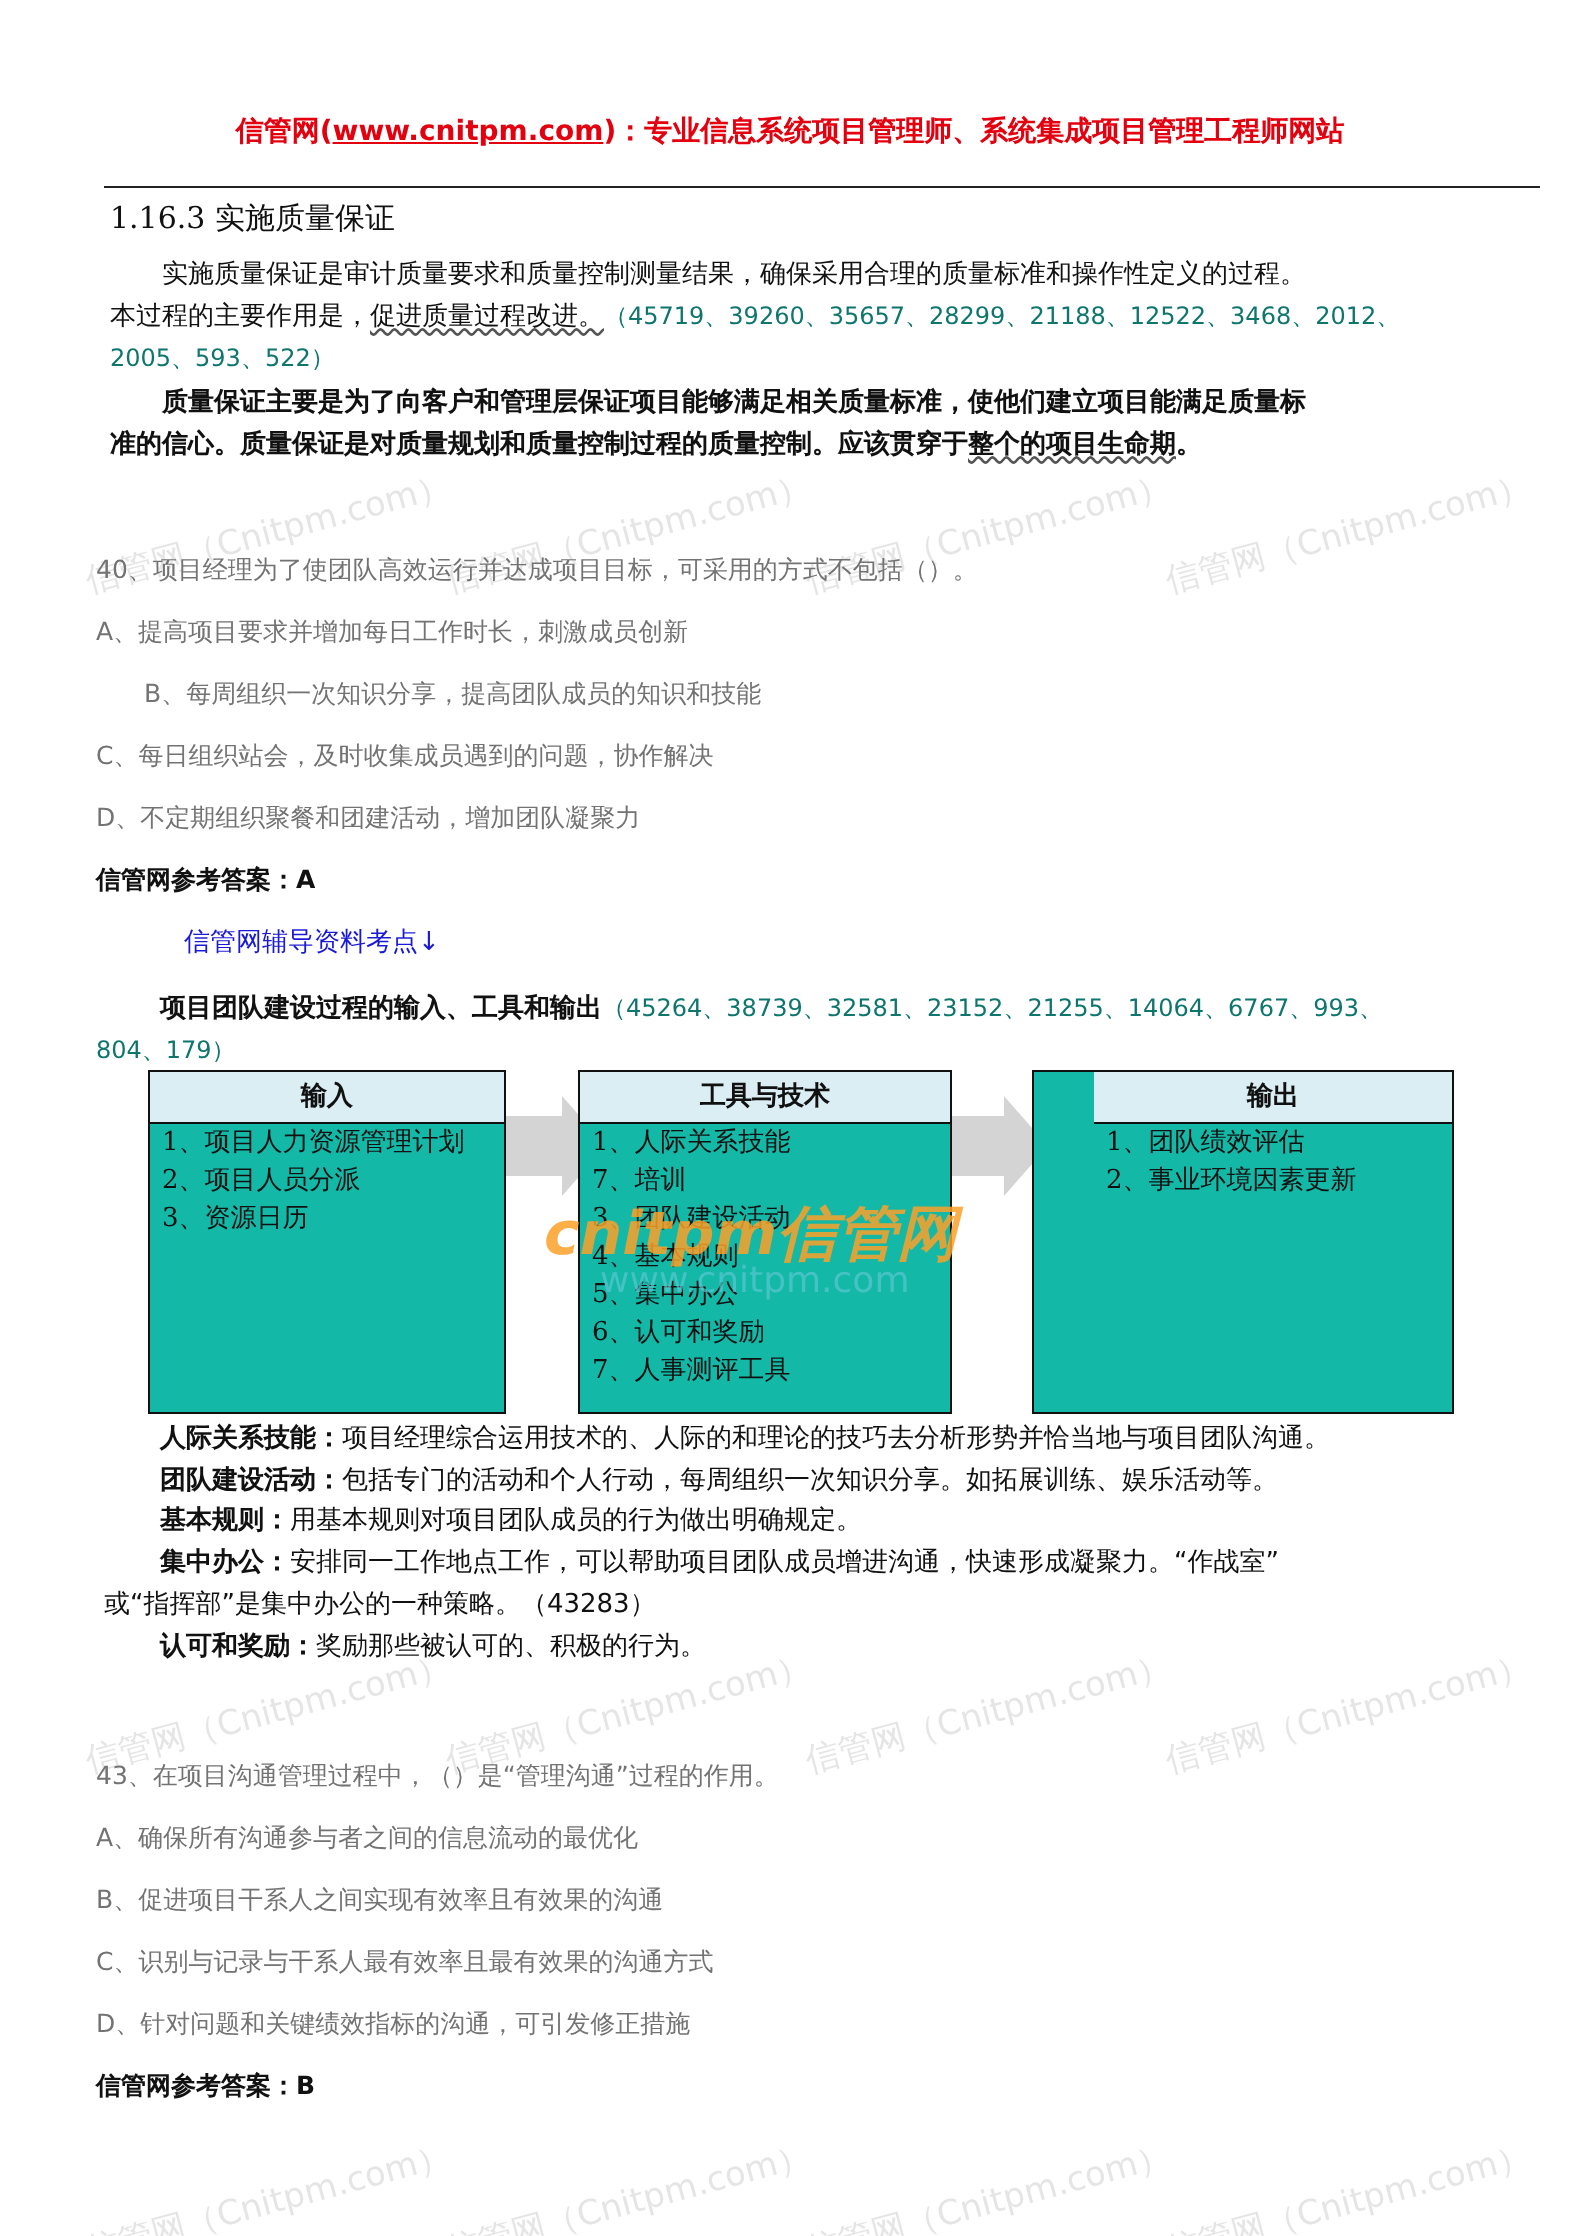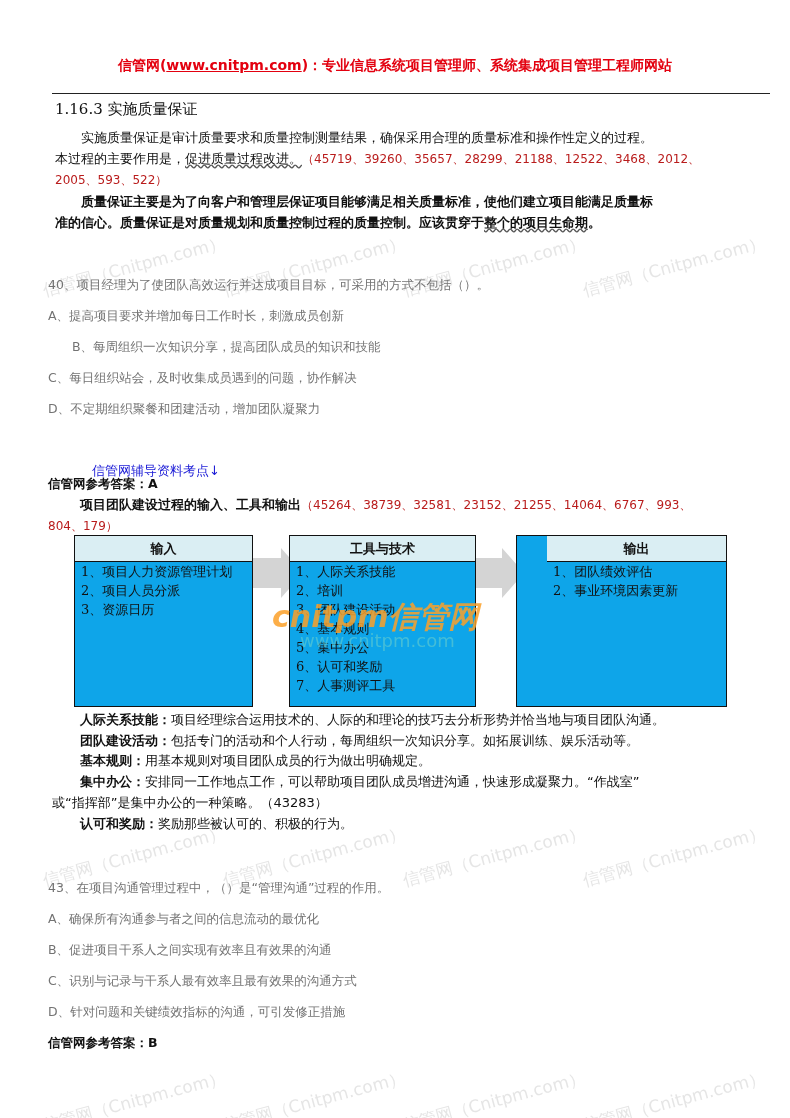--- a/index.html
+++ b/index.html
@@ -13,25 +13,25 @@
       left: 0; width: 790px; top: 57px; text-align: center;
       color: #e3000f; font-weight: bold; font-size: 14px;
       font-family: "DejaVu Sans", sans-serif;
     }
     .header .url { text-decoration: underline; }
     .rule { left: 52px; top: 93px; width: 718px; height: 0; border-top: 1px solid #222; }
     .section-title { left: 55px; top: 100px; font-size: 15px; font-weight: normal; font-family: "DejaVu Serif", serif; }
     .para { font-size: 13px; line-height: 21px; left: 55px; width: 660px; color: #111; }
     .para .indent { padding-left: 26px; }
     .ul { text-decoration: underline; text-decoration-style: wavy; text-decoration-color: #555; }
-    .nums { font-size: 12px; color: #b91c1c; }
+    .nums { font-size: 12px; color: #0f766e; }
     .q { left: 48px; font-size: 12.5px; color: #737373; }
     .answer { left: 48px; font-size: 12.5px; font-weight: bold; color: #111; }
     .link { left: 48px; font-size: 13px; color: #1a1ad6; margin-left: 44px; }
-    .box { border: 1px solid #111; background: #0ea5e9; }
+    .box { border: 1px solid #111; background: #14b8a6; }
     .box .bh { background: #daeef3; border-bottom: 1px solid #111; text-align: center; font-weight: bold; font-size: 13px; height: 25px; line-height: 25px; }
     .box .bi { font-size: 13px; line-height: 19px; padding-left: 6px; font-family: "DejaVu Serif", serif; }
     .arrow { width: 0; height: 0; }
     .term { left: 80px; font-size: 13px; line-height: 20px; width: 700px; }
     .term b { font-weight: bold; }
     .wm { color: rgba(180,180,180,0.35); font-size: 17px; transform: rotate(-15deg); white-space: nowrap; pointer-events: none; }
     .logo-wm { left: 272px; top: 597px; font-size: 30px; font-weight: bold; font-style: italic; color: rgba(252,160,40,0.85); }
     .logo-wm2 { left: 300px; top: 630px; font-size: 18px; color: rgba(90,200,210,0.7); }
   </style>
 </head>
@@ -66,21 +66,21 @@
 <div class="abs para" style="top:191px;font-weight:bold;">
   <div class="indent">质量保证主要是为了向客户和管理层保证项目能够满足相关质量标准，使他们建立项目能满足质量标</div>
   <div><span>准的信心。质量保证是对质量规划和质量控制过程的质量控制。应该贯穿于</span><span class="ul">整个的项目生命期</span><span>。</span></div>
 </div>
 
 <div class="abs q" style="top:277px;">40、项目经理为了使团队高效运行并达成项目目标，可采用的方式不包括（）。</div>
 <div class="abs q" style="top:308px;">A、提高项目要求并增加每日工作时长，刺激成员创新</div>
 <div class="abs q" style="top:339px;margin-left:24px;">B、每周组织一次知识分享，提高团队成员的知识和技能</div>
 <div class="abs q" style="top:370px;">C、每日组织站会，及时收集成员遇到的问题，协作解决</div>
 <div class="abs q" style="top:401px;">D、不定期组织聚餐和团建活动，增加团队凝聚力</div>
-<div class="abs answer" style="top:432px;margin-top:44px;"><span>信管网参考答案：</span><span>A</span></div>
+<div class="abs answer" style="top:432px;"><span>信管网参考答案：</span><span>A</span></div>
 <div class="abs link" style="top:462px;">信管网辅导资料考点↓</div>
 
 <div class="abs para" style="top:494px;left:48px;width:670px;">
   <div style="padding-left:32px;"><b>项目团队建设过程的输入、工具和输出</b><span class="nums">（45264、38739、32581、23152、21255、14064、6767、993、</span></div>
   <div class="nums">804、179）</div>
 </div>
 
 <div class="abs" style="left:249px;top:558px;width:32px;height:30px;background:#d4d4d4;"></div>
 <div class="abs arrow" style="left:281px;top:548px;border-top:25px solid transparent;border-bottom:25px solid transparent;border-left:22px solid #d4d4d4;"></div>
 <div class="abs" style="left:474px;top:558px;width:28px;height:30px;background:#d4d4d4;"></div>
@@ -89,21 +89,21 @@
 <div class="abs box" style="left:74px;top:535px;width:177px;height:170px;">
   <div class="bh">输入</div>
   <div class="bi">1、项目人力资源管理计划</div>
   <div class="bi">2、项目人员分派</div>
   <div class="bi">3、资源日历</div>
 </div>
 
 <div class="abs box" style="left:289px;top:535px;width:185px;height:170px;">
   <div class="bh">工具与技术</div>
   <div class="bi">1、人际关系技能</div>
-  <div class="bi">2、培训</div>
+  <div class="bi">7、培训</div>
   <div class="bi">3、团队建设活动</div>
   <div class="bi">4、基本规则</div>
   <div class="bi">5、集中办公</div>
   <div class="bi">6、认可和奖励</div>
   <div class="bi">7、人事测评工具</div>
 </div>
 
 <div class="abs box" style="left:516px;top:535px;width:179px;height:170px;padding-left:30px;">
   <div class="bh">输出</div>
   <div class="bi">1、团队绩效评估</div>

